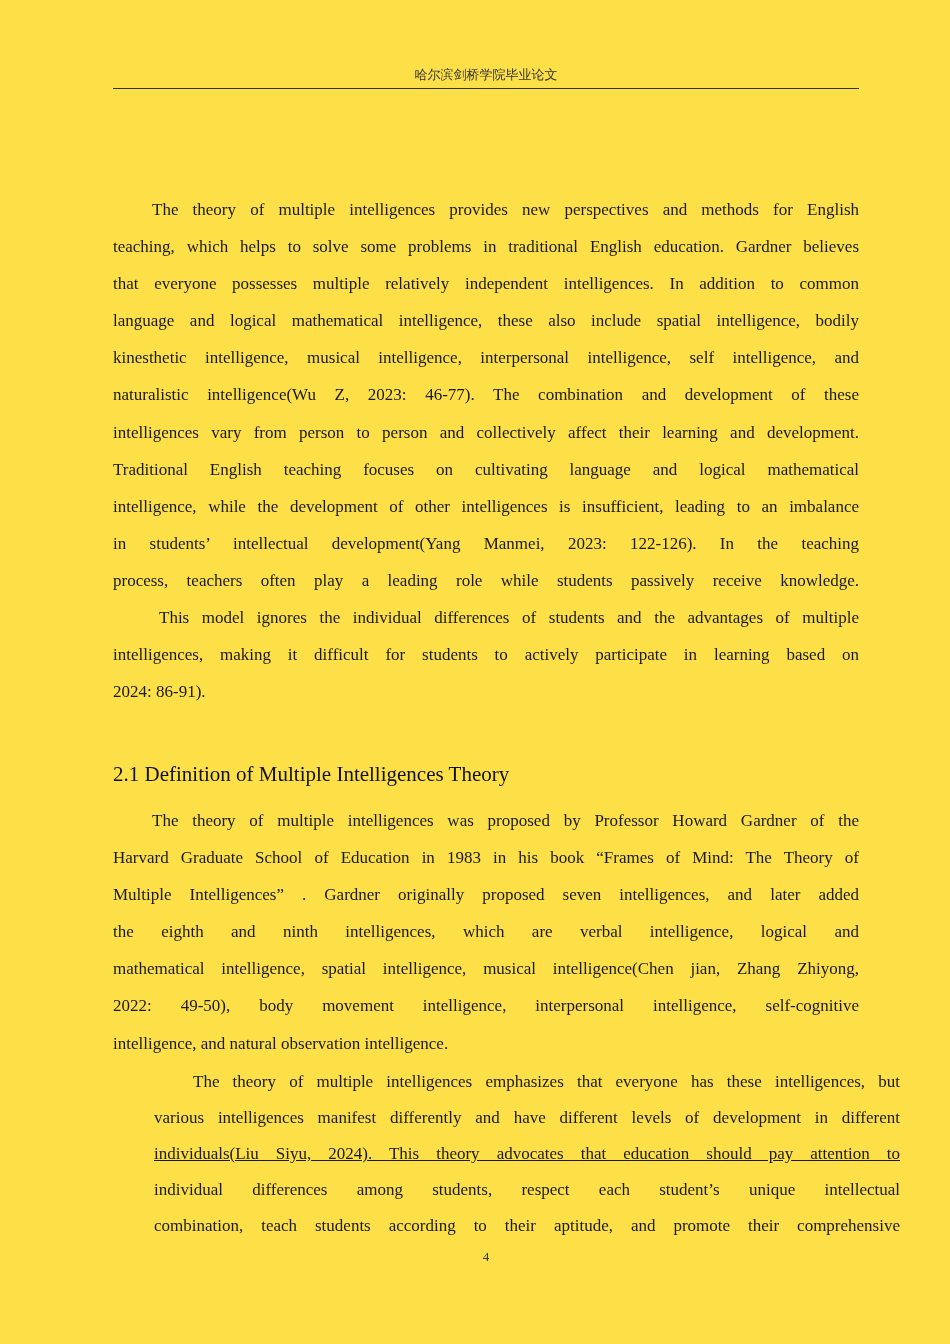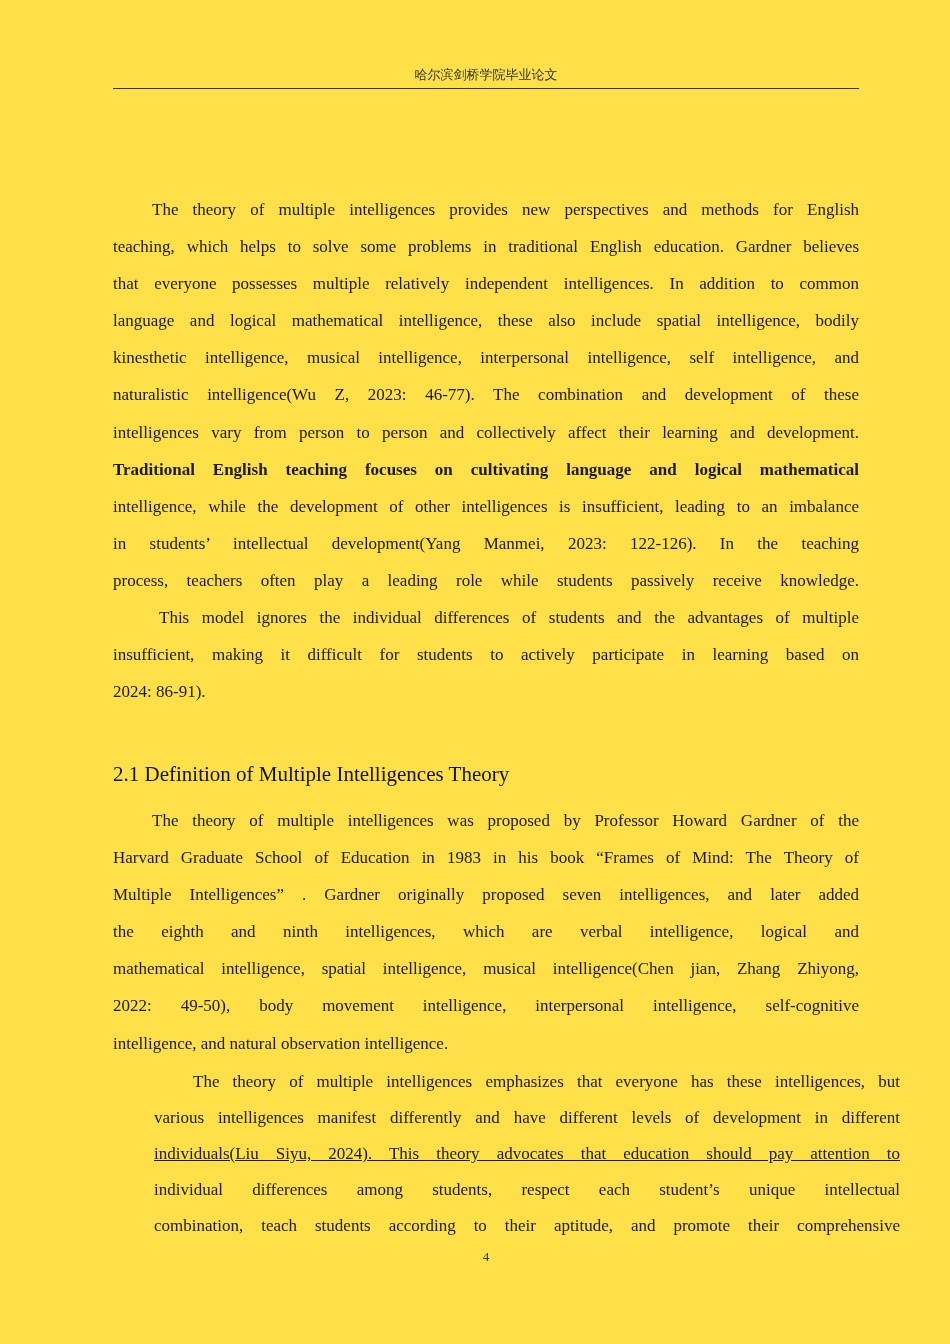--- a/index.html
+++ b/index.html
@@ -103,26 +103,26 @@
 
 
   <div class="para" style="top:199px;">
     <span class="line indent" style="white-space: normal;">The theory of multiple intelligences provides new perspectives and methods for English</span>
     <span class="line" style="white-space: normal;">teaching, which helps to solve some problems in traditional English education. Gardner believes</span>
     <span class="line" style="white-space: normal;">that everyone possesses multiple relatively independent intelligences. In addition to common</span>
     <span class="line" style="white-space: normal;">language and logical mathematical intelligence, these also include spatial intelligence, bodily</span>
     <span class="line" style="white-space: normal;">kinesthetic intelligence, musical intelligence, interpersonal intelligence, self intelligence, and</span>
     <span class="line" style="white-space: normal;">naturalistic intelligence(Wu Z, 2023: 46-77). The combination and development of these</span>
     <span class="line" style="white-space: normal;">intelligences vary from person to person and collectively affect their learning and development.</span>
-    <span class="line" style="white-space: normal; font-weight: bold;">Traditional English teaching focuses on cultivating language and logical mathematical</span>
+    <span class="line" style="white-space: normal;">Traditional English teaching focuses on cultivating language and logical mathematical</span>
     <span class="line" style="white-space: normal;">intelligence, while the development of other intelligences is insufficient, leading to an imbalance</span>
     <span class="line" style="white-space: normal;">in students’ intellectual development(Yang Manmei, 2023: 122-126). In the teaching</span>
     <span class="line" style="white-space: normal;">process, teachers often play a leading role while students passively receive knowledge.</span>
     <span class="line" style="white-space: normal; margin-left: 46px;">This model ignores the individual differences of students and the advantages of multiple</span>
-    <span class="line" style="white-space: normal;">insufficient, making it difficult for students to actively participate in learning based on</span>
+    <span class="line" style="white-space: normal;">intelligences, making it difficult for students to actively participate in learning based on</span>
     <span class="line last" style="white-space: normal;">2024: 86-91).</span>
   </div>
 
   <div class="section-heading" style="top:760px;">2.1 Definition of Multiple Intelligences Theory</div>
 
   <div class="para" style="top:810px;">
     <span class="line indent" style="white-space: normal;">The theory of multiple intelligences was proposed by Professor Howard Gardner of the</span>
     <span class="line" style="white-space: normal;">Harvard Graduate School of Education in 1983 in his book “Frames of Mind: The Theory of</span>
     <span class="line" style="white-space: normal;">Multiple Intelligences” . Gardner originally proposed seven intelligences, and later added</span>
     <span class="line" style="white-space: normal;">the eighth and ninth intelligences, which are verbal intelligence, logical and</span>

